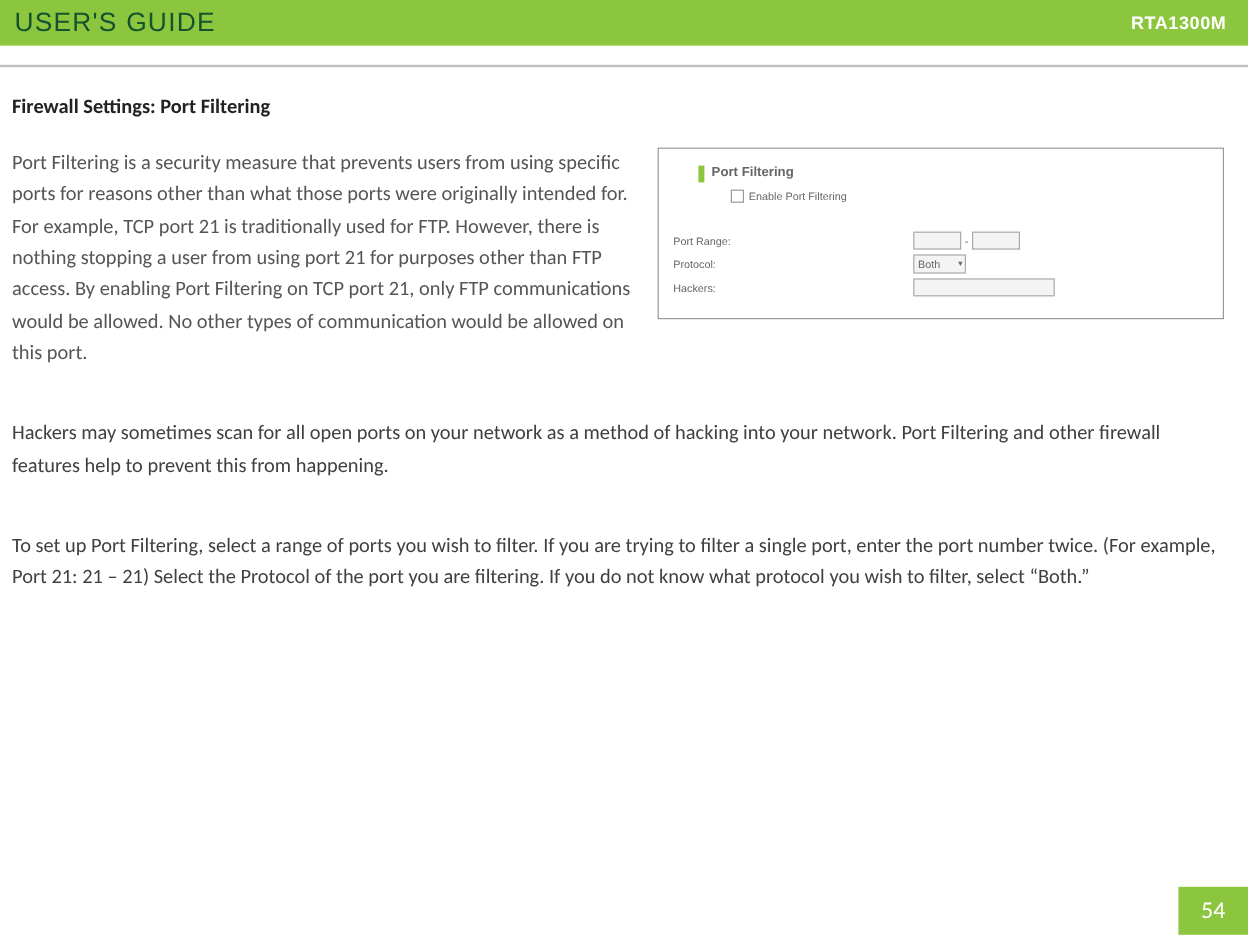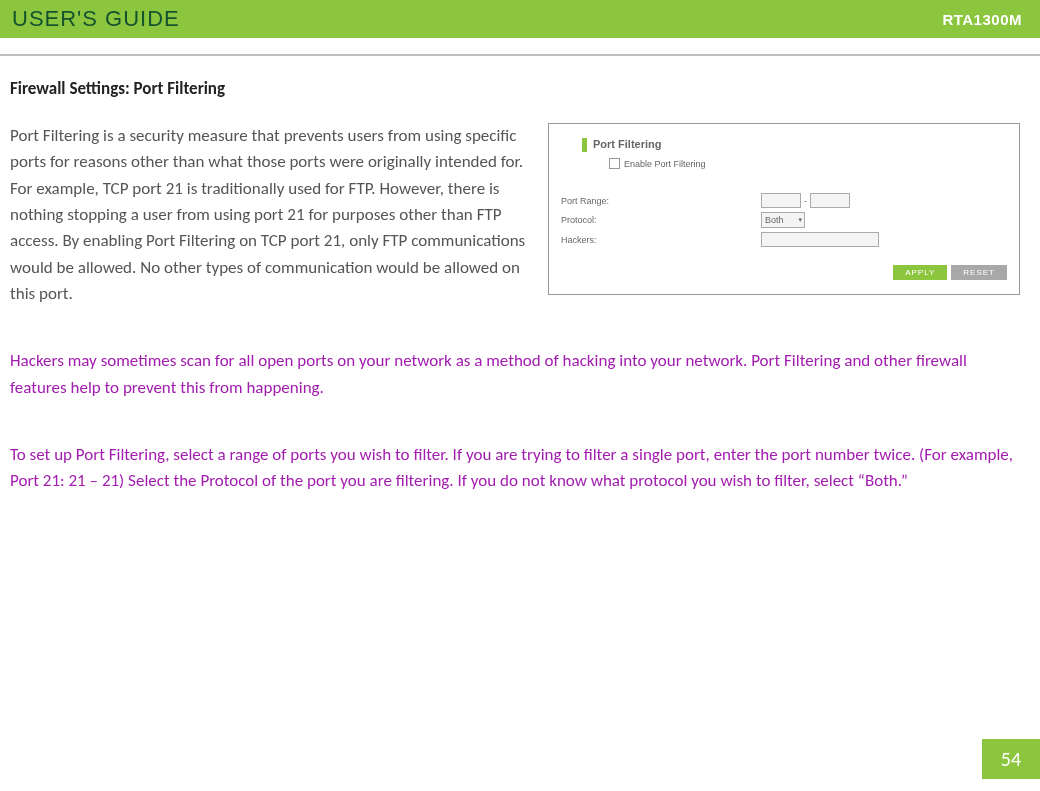--- a/index.html
+++ b/index.html
@@ -168,21 +168,21 @@
     font-size: 8px;
     letter-spacing: 1px;
     color: #fff;
     padding: 3px 12px;
     border: none;
   }
   .btn-apply { background: #8cc63f; }
   .btn-reset { background: #a8a8a8; }
   .para {
     font-size: 17px;
-    color: #a21caf;
+    color: #404040;
     line-height: 1.55;
     margin-bottom: 22px;
     margin-top: 41px;
   }
   .page-number-box {
     position: absolute;
     right: 0;
     bottom: 12px;
     width: 58px;
     height: 40px;
@@ -229,24 +229,20 @@
           <div class="form-label">Protocol:</div>
           <div class="fake-select">
             <span>Both</span>
             <span class="select-arrow">▾</span>
           </div>
         </div>
         <div class="form-row">
           <div class="form-label">Hackers:</div>
           <div class="comment-input"></div>
         </div>
-        <div class="panel-buttons">
-          <div class="btn btn-apply">APPLY</div>
-          <div class="btn btn-reset">RESET</div>
-        </div>
       </div>
     </div>
   </div>
 
   <div class="para">Hackers may sometimes scan for all open ports on your network as a method of hacking into your network.  Port Filtering and other firewall features help to prevent this from happening.</div>
   <div class="para">To set up Port Filtering, select a range of ports you wish to filter.  If you are trying to filter a single port, enter the port number twice.  (For example, Port 21:  21 – 21) Select the Protocol of the port you are filtering.  If you do not know what protocol you wish to filter, select “Both.”</div>
 </div>
 
 <div class="page-number-box">54</div>
 

